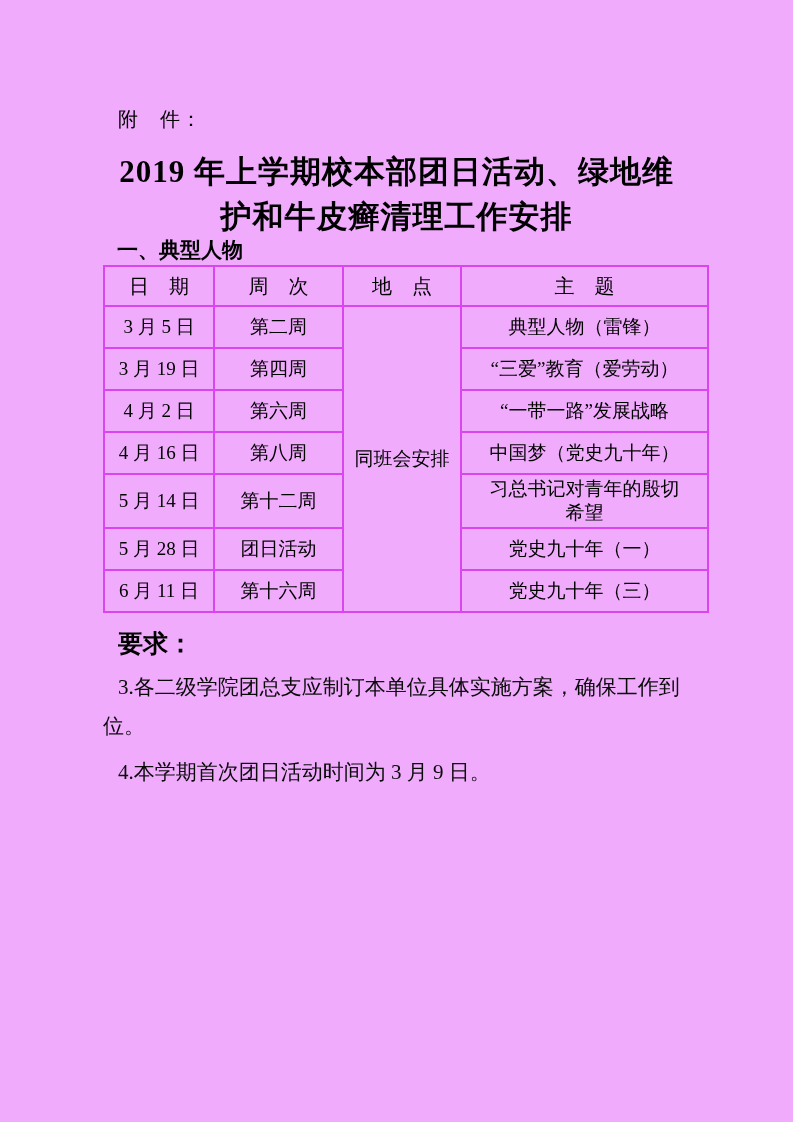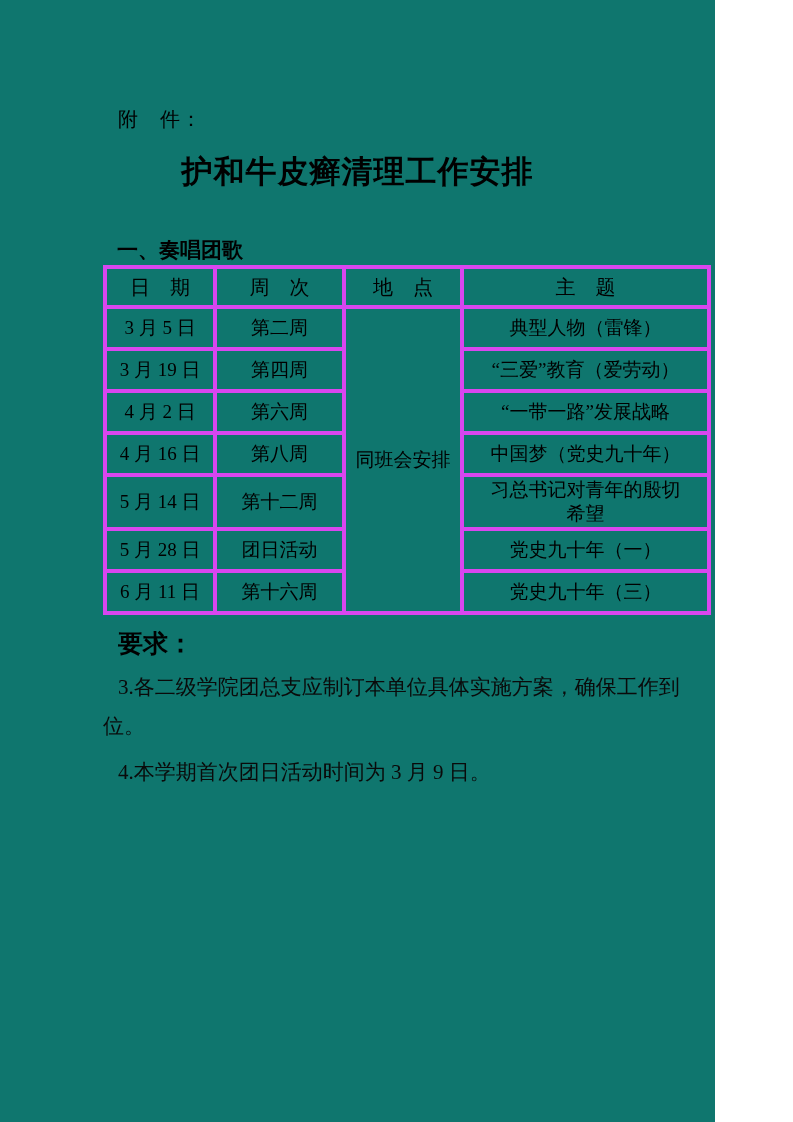--- a/index.html
+++ b/index.html
@@ -1,19 +1,19 @@
 <!DOCTYPE html>
 <html><head>
 <meta charset="utf-8">
 <style>
   html, body { margin:0; padding:0; background:#ffffff; }
   .page {
     position:relative;
-    width:715px; height:1122px;
-    background:#0f766e;
+    width:793px; height:1122px;
+    background:#f0abfc;
     font-family:"Liberation Serif","DejaVu Serif",serif;
     color:#000000;
     overflow:hidden;
   }
   .attachment {
     position:absolute; left:118px; top:106px;
     font-size:20px; letter-spacing:1px;
   }
   .doc-title {
     position:absolute; left:0; top:149px; width:100%;
@@ -24,21 +24,21 @@
   .section-heading {
     position:absolute; left:117px; top:236px;
     font-size:21px; font-weight:700;
   }
   table.schedule {
     position:absolute; left:103px; top:265px;
     border-collapse:collapse; table-layout:fixed;
     width:604px;
   }
   table.schedule th, table.schedule td {
-    border:4px solid #d946ef;
+    border:2px solid #d946ef;
     text-align:center; vertical-align:middle;
     font-weight:400;
     font-size:19px;
     padding:0 2px;
     overflow:hidden;
   }
   table.schedule tr       { height:42px; }
   table.schedule tr.hdr   { height:40px; }
   table.schedule tr.tall  { height:54px;margin-top:21px; }
   table.schedule th { font-size:20px; }
@@ -58,24 +58,25 @@
   }
 </style>
 </head>
 <body>
 
 <div class="page">
 
   <div class="attachment">附　件：</div>
 
   <div class="doc-title">
+    <div>2019 年上学期校本部团日活动、绿地维</div>
     <div>护和牛皮癣清理工作安排</div>
   </div>
 
-  <div class="section-heading">一、奏唱团歌</div>
+  <div class="section-heading">一、典型人物</div>
 
   <table class="schedule">
     <colgroup>
       <col style="width:110px">
       <col style="width:129px">
       <col style="width:118px">
       <col style="width:247px">
     </colgroup>
     <tbody>
       <tr class="hdr">

